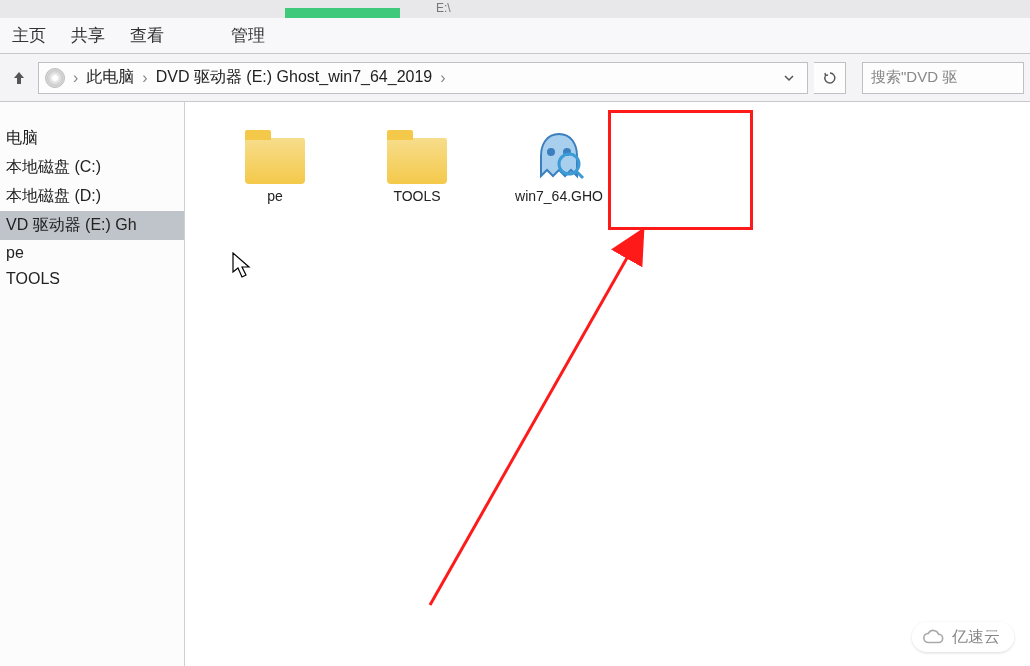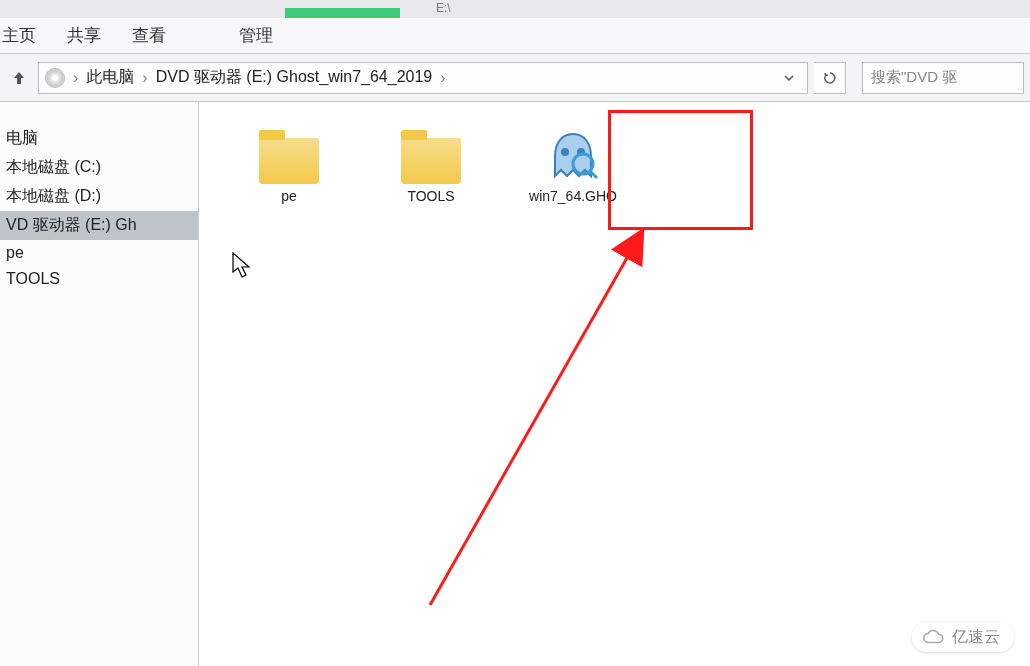--- a/index.html
+++ b/index.html
@@ -41,22 +41,22 @@
     color: #777;
   }
   .tabs {
     position: absolute;
     top: 18px; left: 0; right: 0;
     height: 36px;
     background: #f8f8fa;
     border-bottom: 1px solid #c8c8cc;
     display: flex;
     align-items: flex-end;
-    padding-left: 0;
-    gap: 27px;
+    padding-left: 10px;
+    gap: 21px;
   }
   .tabs .tab {
     font-size: 17px;
     color: #333;
     padding: 6px 2px;
   }
   .tabs .tab.manage { margin-left: 42px; }
   
   .addr-row {
     position: absolute;
@@ -126,21 +126,21 @@
     overflow: hidden;
   }
   
   .content {
     position: absolute;
     top: 102px; left: 0; right: 0; bottom: 0;
     display: flex;
     background: #fff;
   }
   .sidebar {
-    width: 199px;
+    width: 185px;
     border-right: 1px solid #d0d0d0;
     padding-top: 22px;
     font-size: 16px;
     background: #fcfcfd;
   }
   .sidebar .item {
     padding: 4px 4px 4px 6px;
     white-space: nowrap;
     overflow: hidden;
     color: #222;

